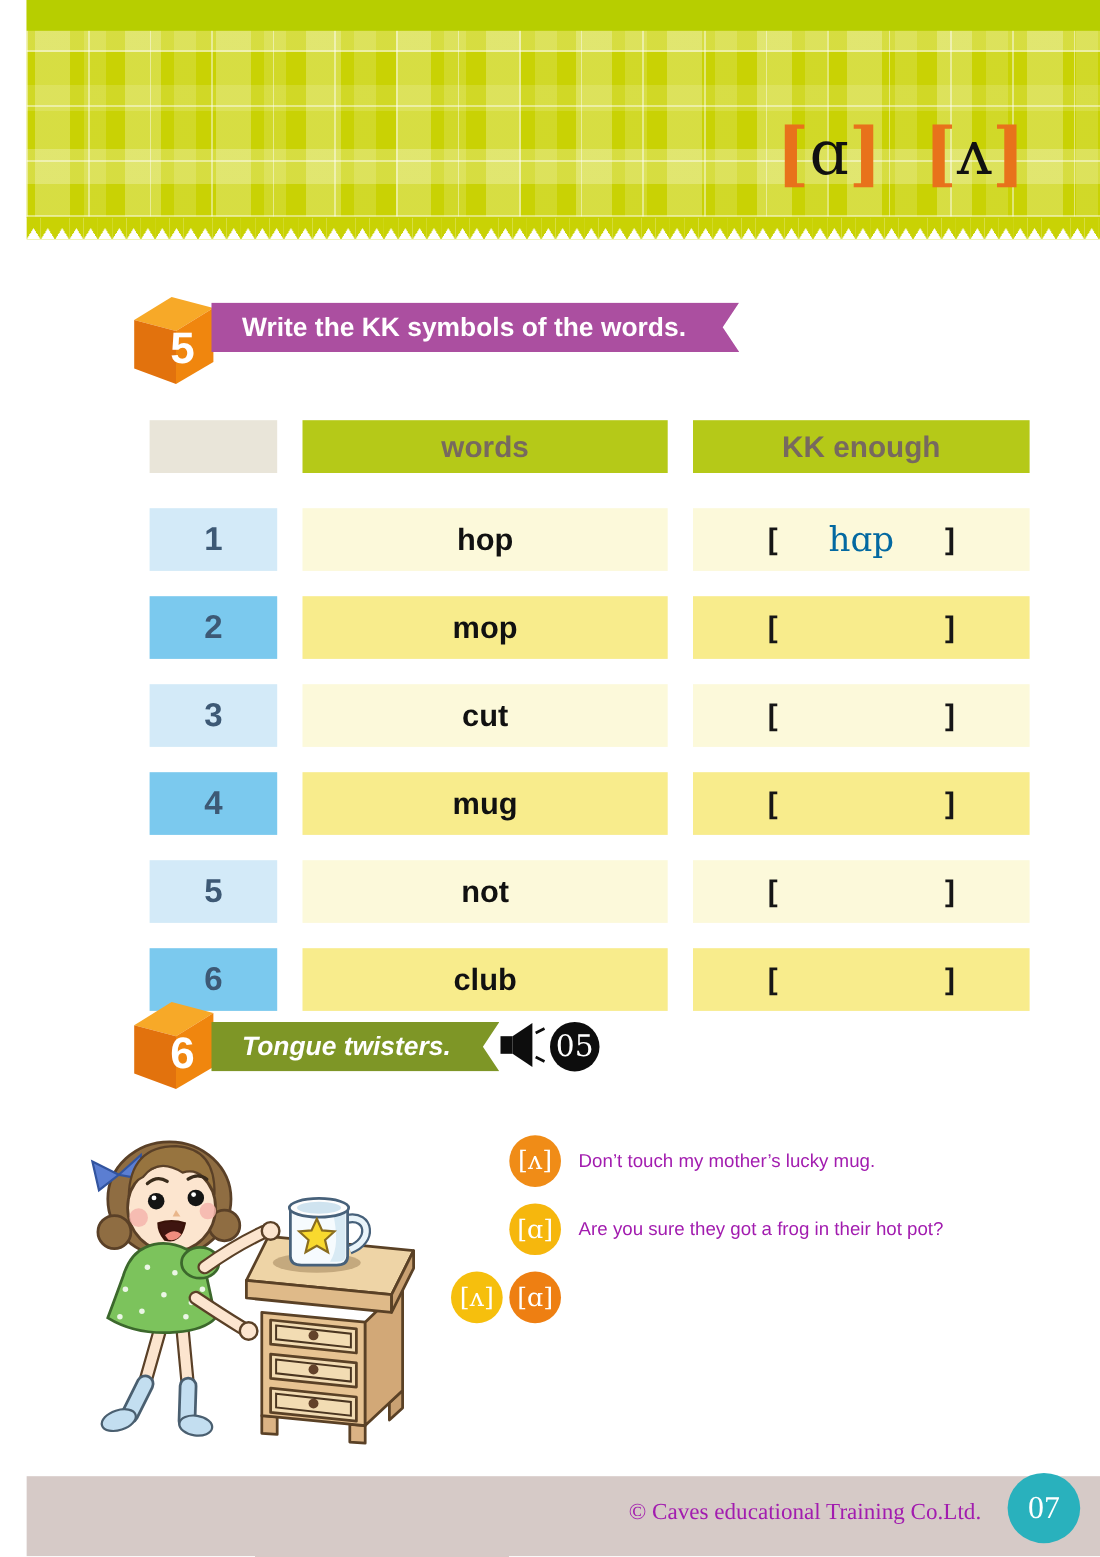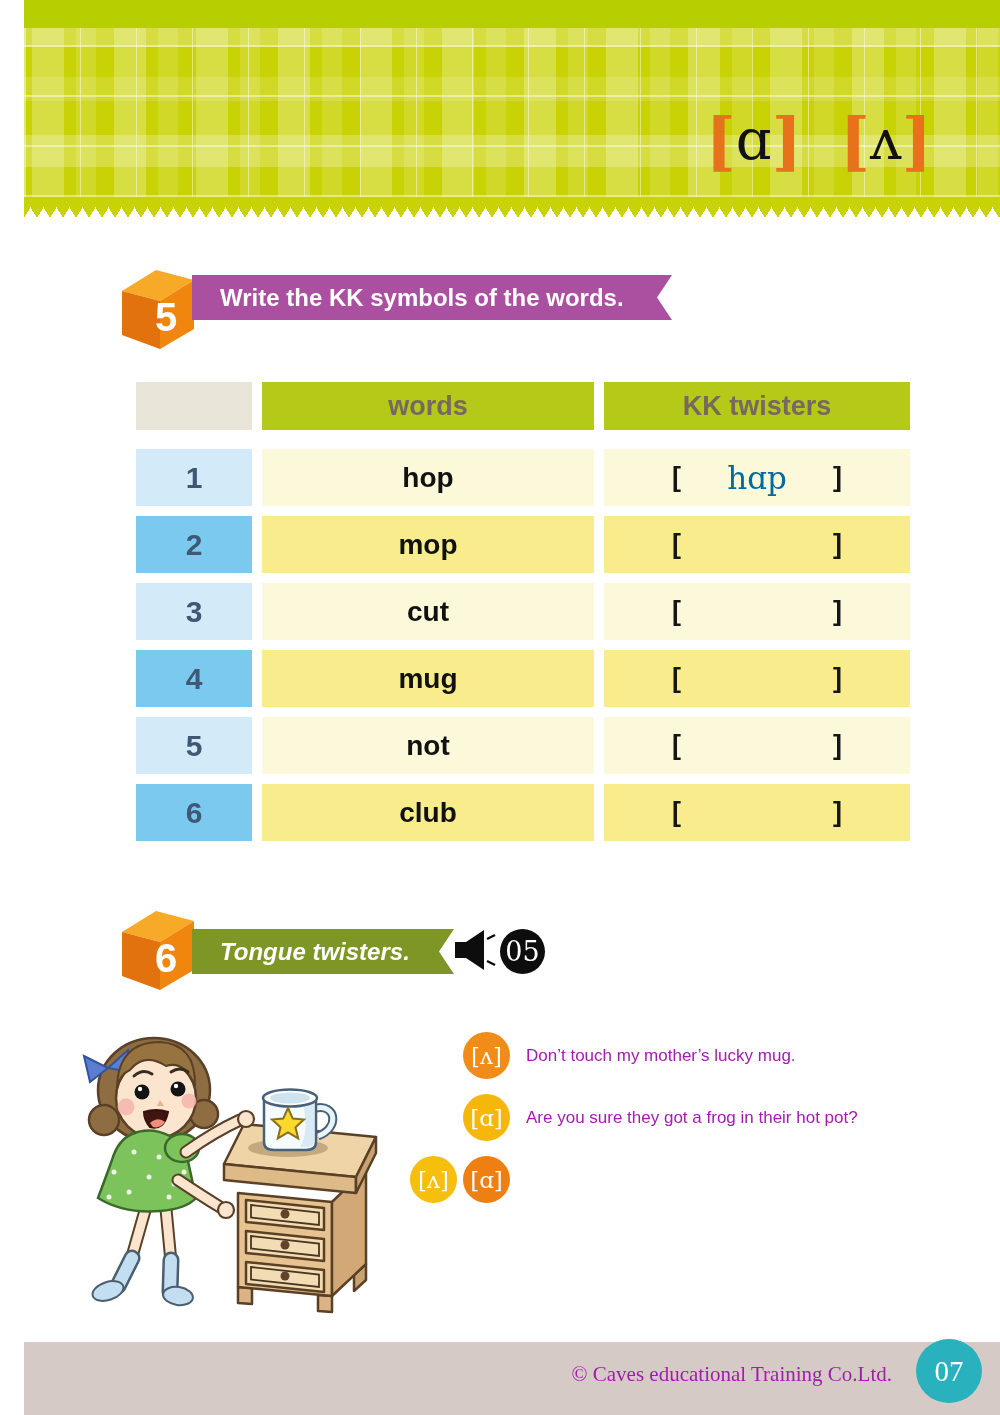--- a/index.html
+++ b/index.html
@@ -38,21 +38,21 @@
   .cube6{left:94px;top:906px;}
 
   
   .speaker{position:absolute;left:430px;top:927px;}
   .track-badge{position:absolute;left:476px;top:929px;width:45px;height:45px;border-radius:50%;
     background:#0d0d0d;color:#fff;font-family:"DejaVu Serif",serif;font-size:27px;
     display:flex;align-items:center;justify-content:center;}
 
   
   .kk-table{position:absolute;left:112px;top:382px;width:764px;display:grid;
-    grid-template-columns:116px 332px 306px;grid-auto-rows:57px;gap:10px;background:#fff;}
+    grid-template-columns:116px 332px 306px;grid-auto-rows:57px;gap:23px;background:#fff;}
   .kk-table .hrow{height:48px;}
   .cell{display:flex;align-items:center;justify-content:center;height:100%;box-sizing:border-box;}
   .th{background:#b5c918;color:#77695f;font-size:27px;font-weight:bold;height:48px;}
   .th-blank{background:#e9e5d9;height:48px;}
   .numcell{font-size:30px;font-weight:bold;color:#3d5975;}
   .num-light{background:#d3eaf8;}
   .num-dark{background:#7bc9ee;}
   .wordcell{font-size:28px;font-weight:bold;color:#111;}
   .row-light{background:#fcf9da;}
   .row-dark{background:#f8ec8c;}
@@ -100,21 +100,21 @@
     </svg>
     <span class="num">5</span>
   </div>
   <div class="banner banner5">
     <span>Write the KK symbols of the words.</span>
   </div>
 
   <div class="kk-table">
     <div class="cell th-blank hrow"></div>
     <div class="cell th hrow">words</div>
-    <div class="cell th hrow">KK twisters</div>
+    <div class="cell th hrow">KK enough</div>
 
     <div class="cell numcell num-light">1</div>
     <div class="cell wordcell row-light">hop</div>
     <div class="cell kkcell row-light">
       <span class="bracket">[</span>
       <span class="kk-answer">hɑp</span>
       <span class="bracket">]</span>
     </div>
 
     <div class="cell numcell num-dark">2</div>

